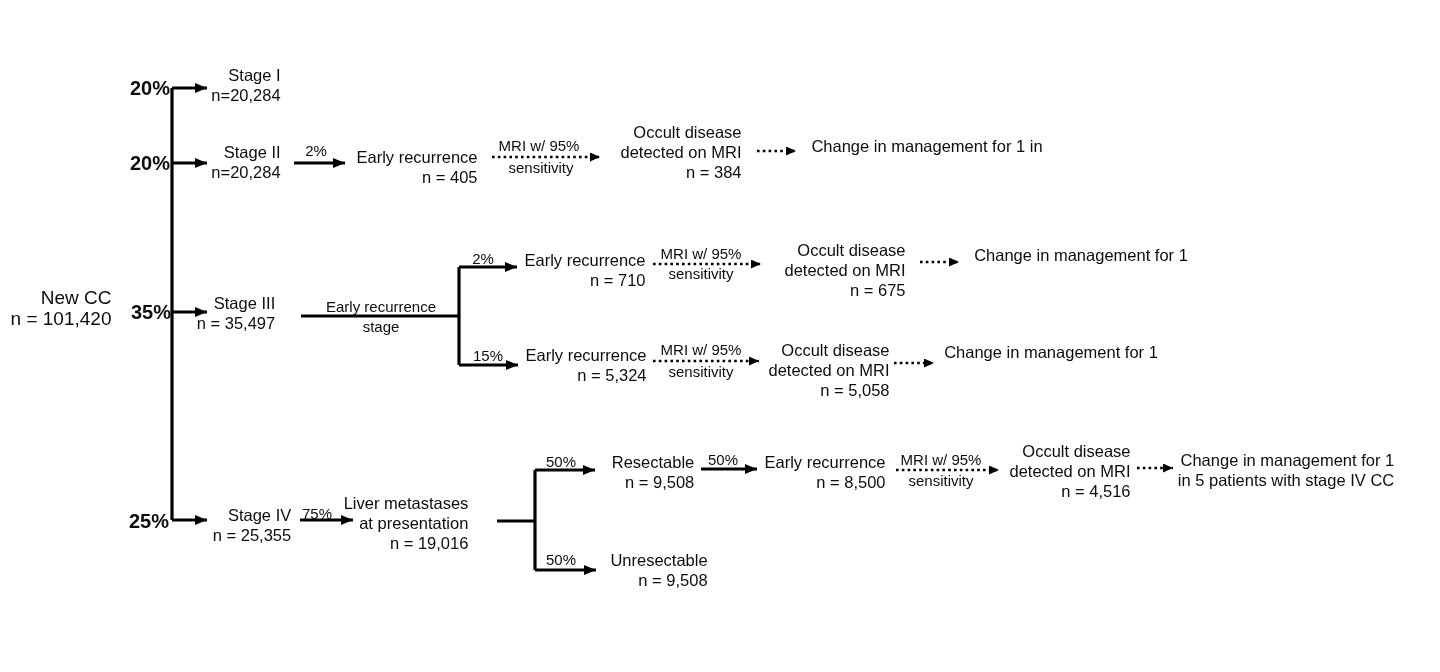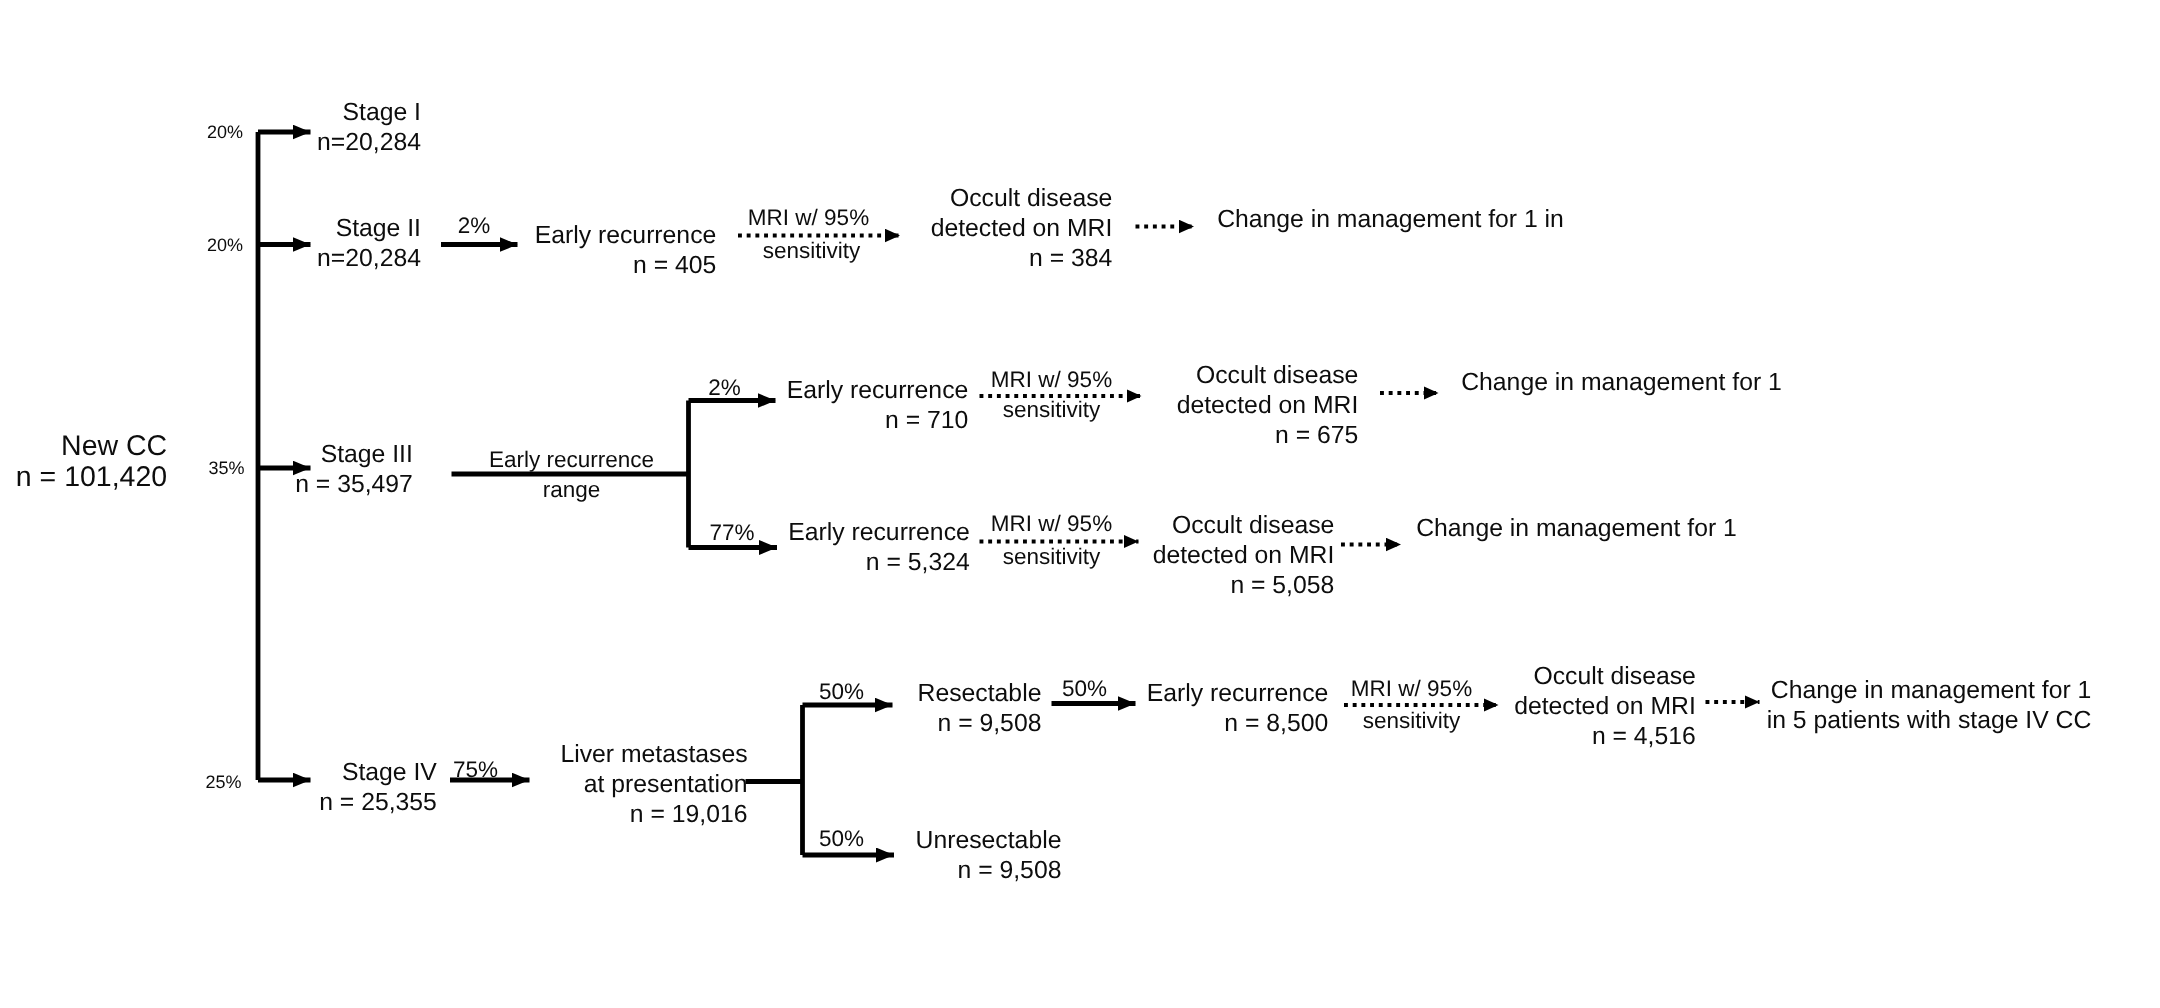--- a/index.html
+++ b/index.html
@@ -12,21 +12,21 @@
     position:absolute; transform:translateX(-50%); text-align:right;
     font-weight:400; font-size:16.5px; line-height:20px; white-space:nowrap;
   }
   .root { font-size:19px; line-height:21px; }
   .sm {
     position:absolute; transform:translateX(-50%); text-align:center;
     font-weight:400; font-size:15px; line-height:15px; white-space:nowrap;
   }
   .pct {
     position:absolute; transform:translateX(-50%);
-    font-weight:400; font-size:12px; line-height:20px; white-space:nowrap;
+    font-weight:700; font-size:20px; line-height:20px; white-space:nowrap;
   }
 </style>
 </head>
 <body>
 
 <div class="canvas">
 
   <svg width="1440" height="672" viewBox="0 0 1440 672">
     <defs>
       <marker id="ah" markerUnits="userSpaceOnUse" markerWidth="14" markerHeight="12" refX="12" refY="5" orient="auto">
@@ -103,56 +103,56 @@
   <div class="node" style="left:681px;top:122px">
     <div>Occult disease</div>
     <div>detected on MRI</div>
     <div>n = 384</div>
   </div>
   <div class="node" style="left:927px;top:136px">
     <div>Change in management for 1 in</div>
   </div>
 
   <div class="sm" style="left:381px;top:299px">Early recurrence</div>
-  <div class="sm" style="left:381px;top:319px">range</div>
+  <div class="sm" style="left:381px;top:319px">stage</div>
 
   <div class="sm" style="left:483px;top:251px">2%</div>
   <div class="node" style="left:585px;top:250px">
     <div>Early recurrence</div>
     <div>n = 710</div>
   </div>
   <div class="sm" style="left:701px;top:246px">MRI w/ 95%</div>
   <div class="sm" style="left:701px;top:266px">sensitivity</div>
   <div class="node" style="left:845px;top:240px">
     <div>Occult disease</div>
     <div>detected on MRI</div>
     <div>n = 675</div>
   </div>
   <div class="node" style="left:1081px;top:245px">
     <div>Change in management for 1</div>
   </div>
 
-  <div class="sm" style="left:488px;top:348px">77%</div>
+  <div class="sm" style="left:488px;top:348px">15%</div>
   <div class="node" style="left:586px;top:345px">
     <div>Early recurrence</div>
     <div>n = 5,324</div>
   </div>
   <div class="sm" style="left:701px;top:342px">MRI w/ 95%</div>
   <div class="sm" style="left:701px;top:364px">sensitivity</div>
   <div class="node" style="left:829px;top:340px">
     <div>Occult disease</div>
     <div>detected on MRI</div>
     <div>n = 5,058</div>
   </div>
   <div class="node" style="left:1051px;top:342px">
     <div>Change in management for 1</div>
   </div>
 
   <div class="sm" style="left:317px;top:506px">75%</div>
-  <div class="node" style="left:436px;top:493px">
+  <div class="node" style="left:406px;top:493px">
     <div>Liver metastases</div>
     <div>at presentation</div>
     <div>n = 19,016</div>
   </div>
 
   <div class="sm" style="left:561px;top:454px">50%</div>
   <div class="node" style="left:653px;top:452px">
     <div>Resectable</div>
     <div>n = 9,508</div>
   </div>

